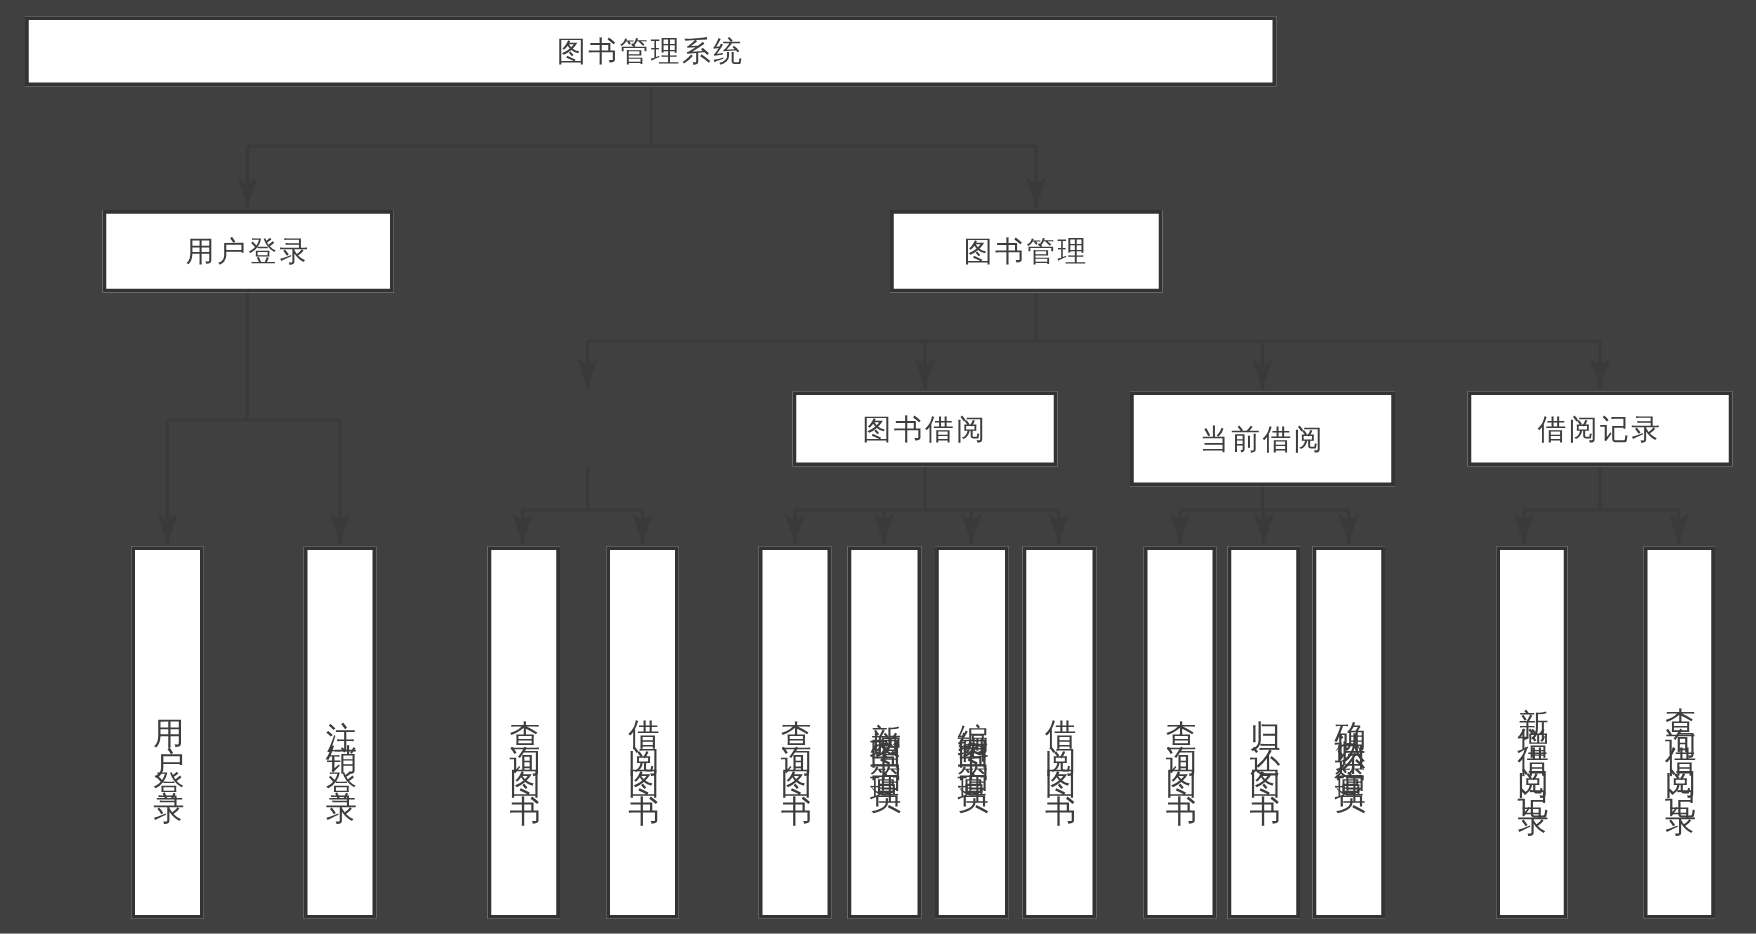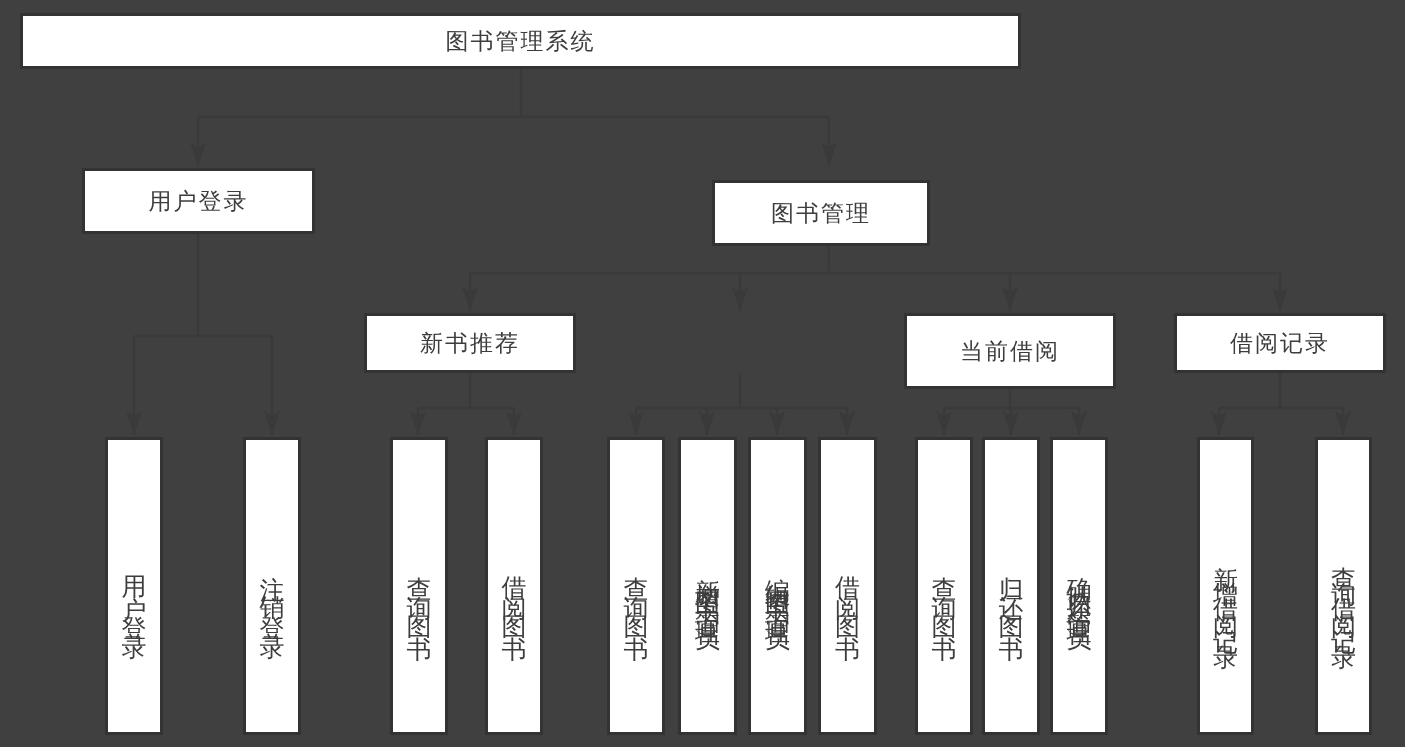--- a/index.html
+++ b/index.html
@@ -83,26 +83,26 @@
     </g>
   </svg>
 
   <div class="box" style="left:20px;top:13px;width:1001px;height:56px">
     <span class="hlabel">图书管理系统</span>
   </div>
 
   <div class="box" style="left:82px;top:168px;width:233px;height:66px">
     <span class="hlabel">用户登录</span>
   </div>
-  <div class="box" style="left:712px;top:180px;width:218px;height:66px">
+  <div class="box" style="left:712px;top:168px;width:218px;height:66px">
     <span class="hlabel">图书管理</span>
   </div>
 
-  <div class="box" style="left:364px;top:313px;width:212px;height:60px">
-    <span class="hlabel">新书推荐</span>
+  <div class="box" style="left:634px;top:313px;width:212px;height:60px">
+    <span class="hlabel">图书借阅</span>
   </div>
   <div class="box" style="left:904px;top:313px;width:212px;height:76px">
     <span class="hlabel">当前借阅</span>
   </div>
   <div class="box" style="left:1174px;top:313px;width:212px;height:60px">
     <span class="hlabel">借阅记录</span>
   </div>
 
   <div class="box leaf" style="left:105px">
     <span class="v s4">用户登录</span>

